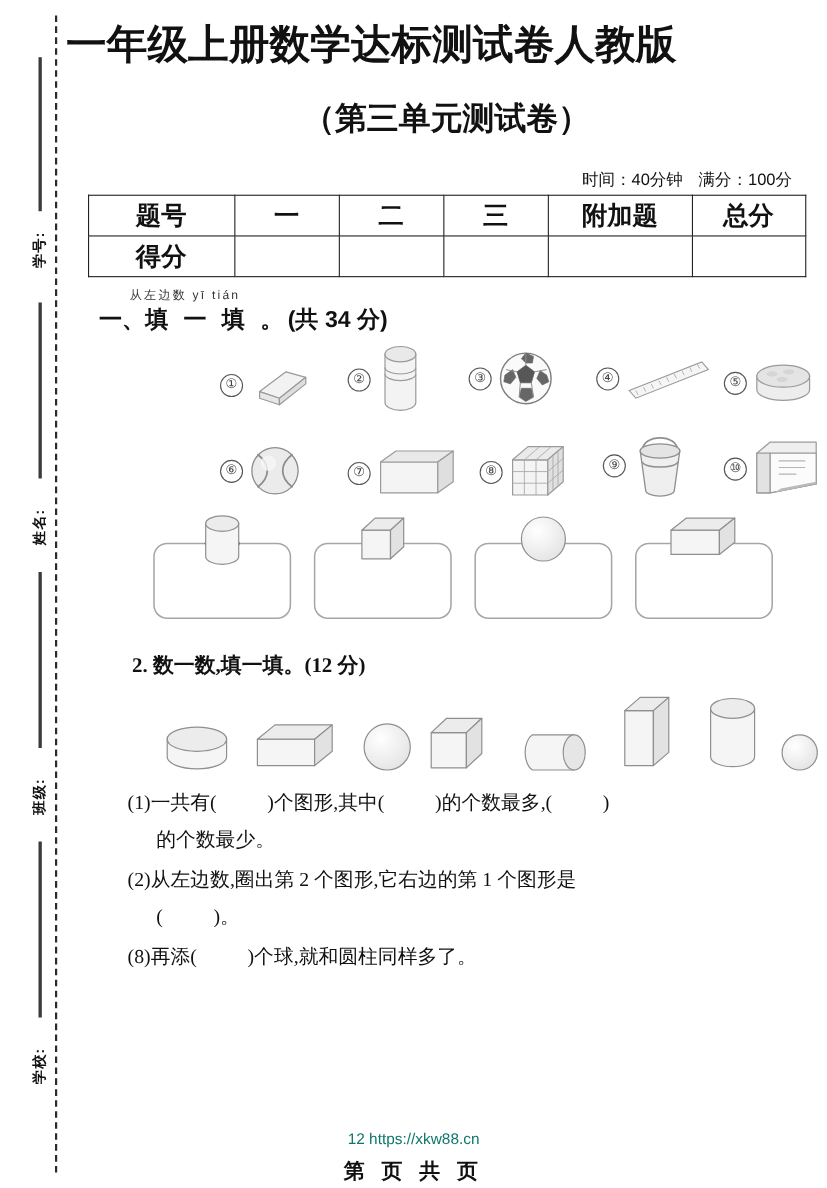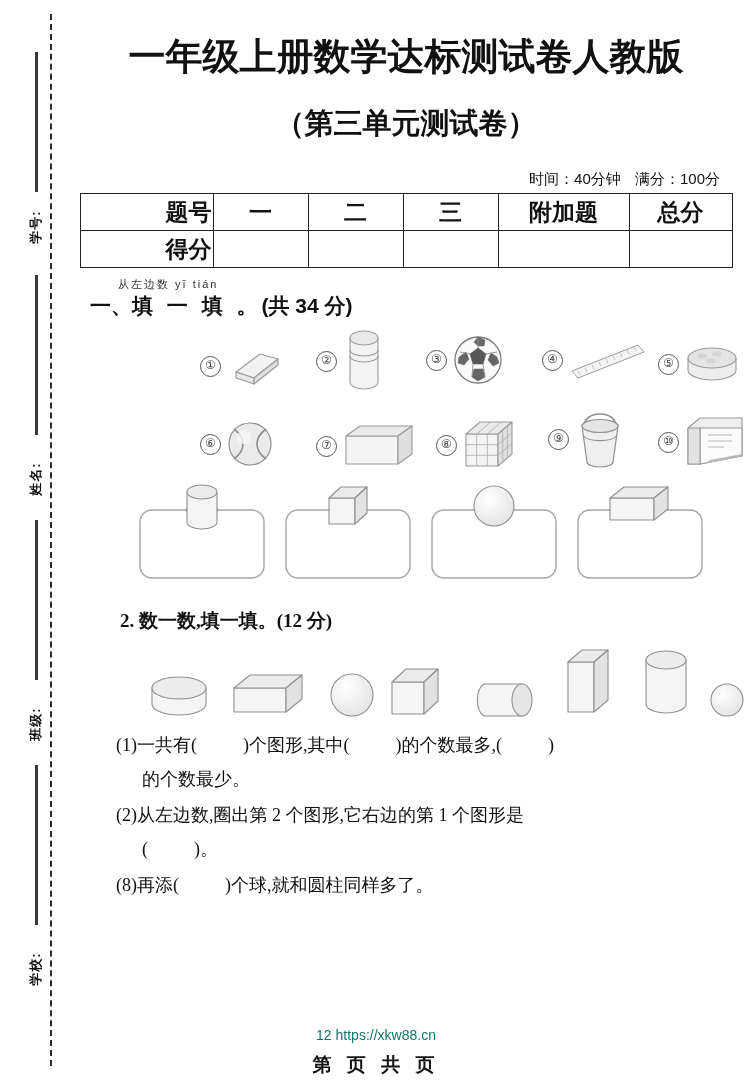--- a/index.html
+++ b/index.html
@@ -21,26 +21,26 @@
     font-family:"Liberation Sans","DejaVu Sans",sans-serif;
     font-size:13px;font-weight:700;letter-spacing:1px;color:#111;
     transform-origin:center center;
     transform:rotate(-90deg);
   }
 
   
   #sheet{position:absolute;left:60px;top:0;width:692px;height:1080px;}
 
   .title{
-    text-align:center;
+    text-align:left;
     font-family:"Liberation Sans","DejaVu Sans",sans-serif;
     font-weight:700;
     font-size:37px;
     letter-spacing:0px;
-    margin-top:32px;
+    margin-top:16px;
     white-space:nowrap;
   }
   .subtitle{
     text-align:center;
     font-family:"Liberation Sans","DejaVu Sans",sans-serif;
     font-weight:700;
     font-size:29px;
     margin-top:22px;
   }
 
@@ -59,21 +59,21 @@
     table-layout:fixed;
   }
   table.score td{
     border:1.4px solid #222;
     height:34px;
     text-align:center;
     font-family:"Liberation Sans","DejaVu Sans",sans-serif;
     font-weight:700;
     font-size:23px;
   }
-  table.score td.c0{width:130px;text-align:right;}
+  table.score td.c0{width:130px;}
   table.score td.c1,table.score td.c2,table.score td.c3{width:92px;}
   table.score td.c4{width:128px;}
   table.score td.c5{width:100px;}
 
   .sec-head{
     position:relative;
     margin:24px 0 0 30px;
     font-family:"Liberation Sans","DejaVu Sans",sans-serif;
     font-weight:700;
     font-size:21px;

